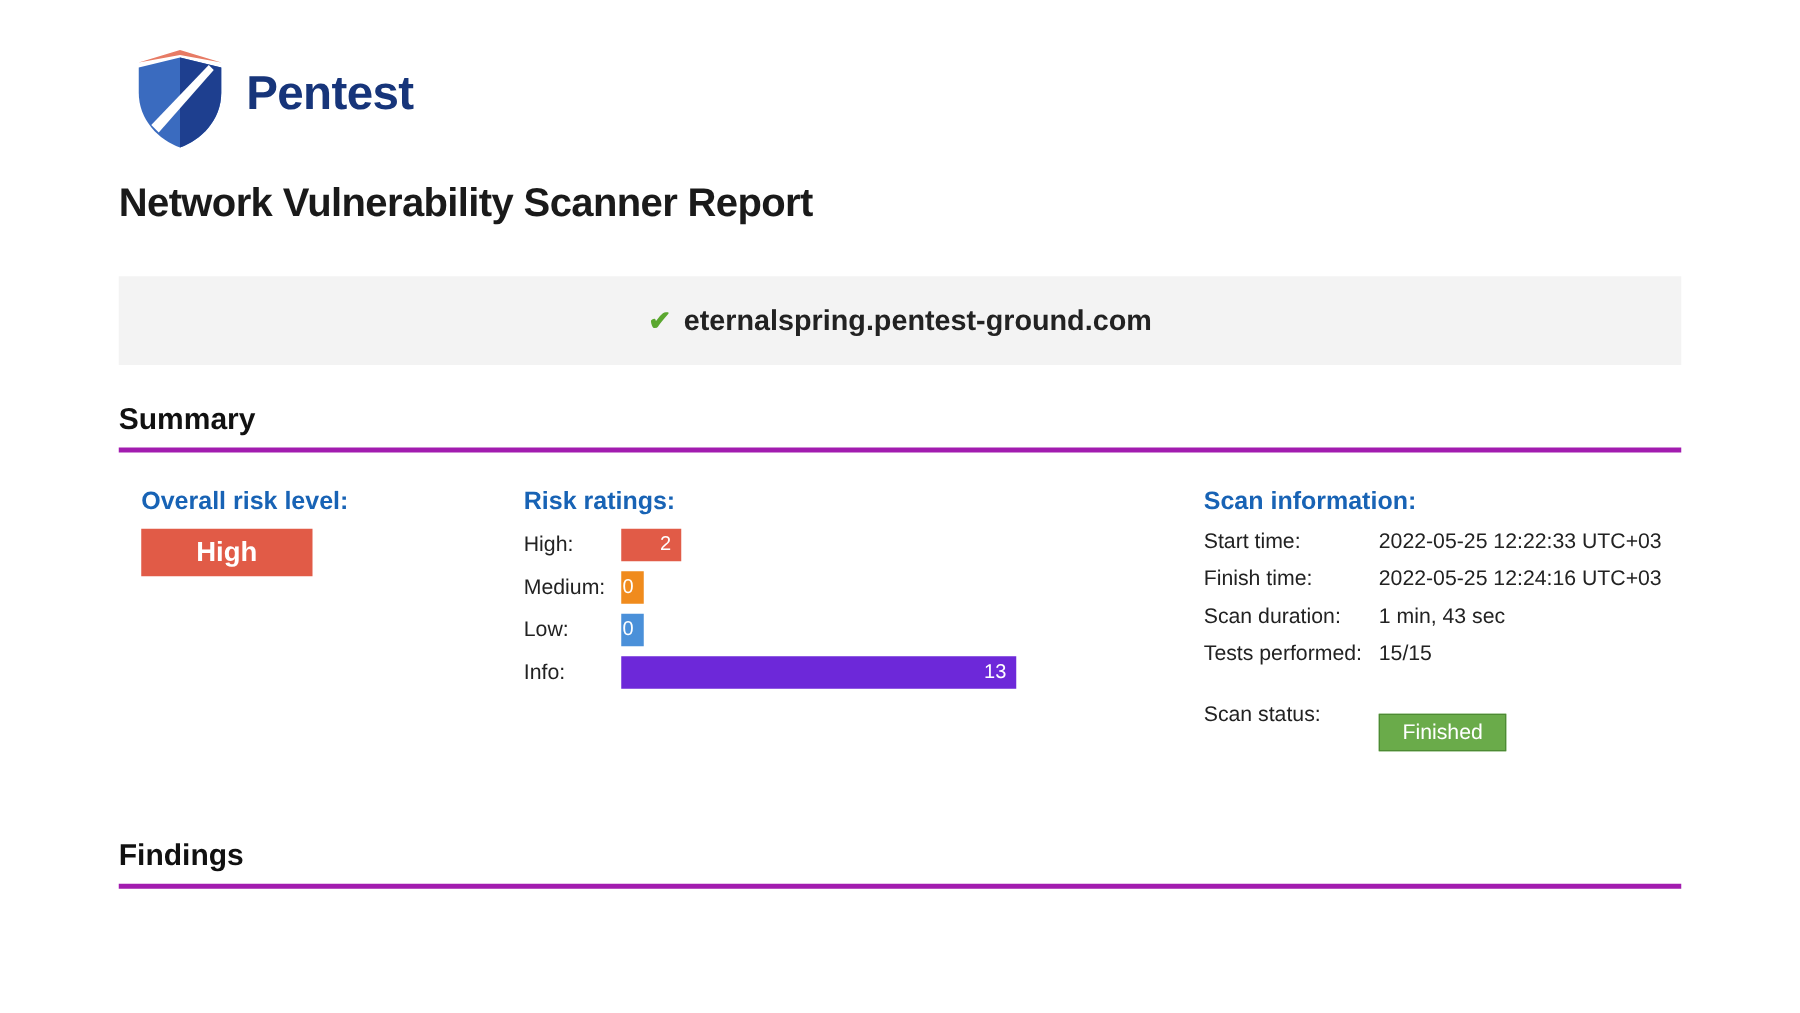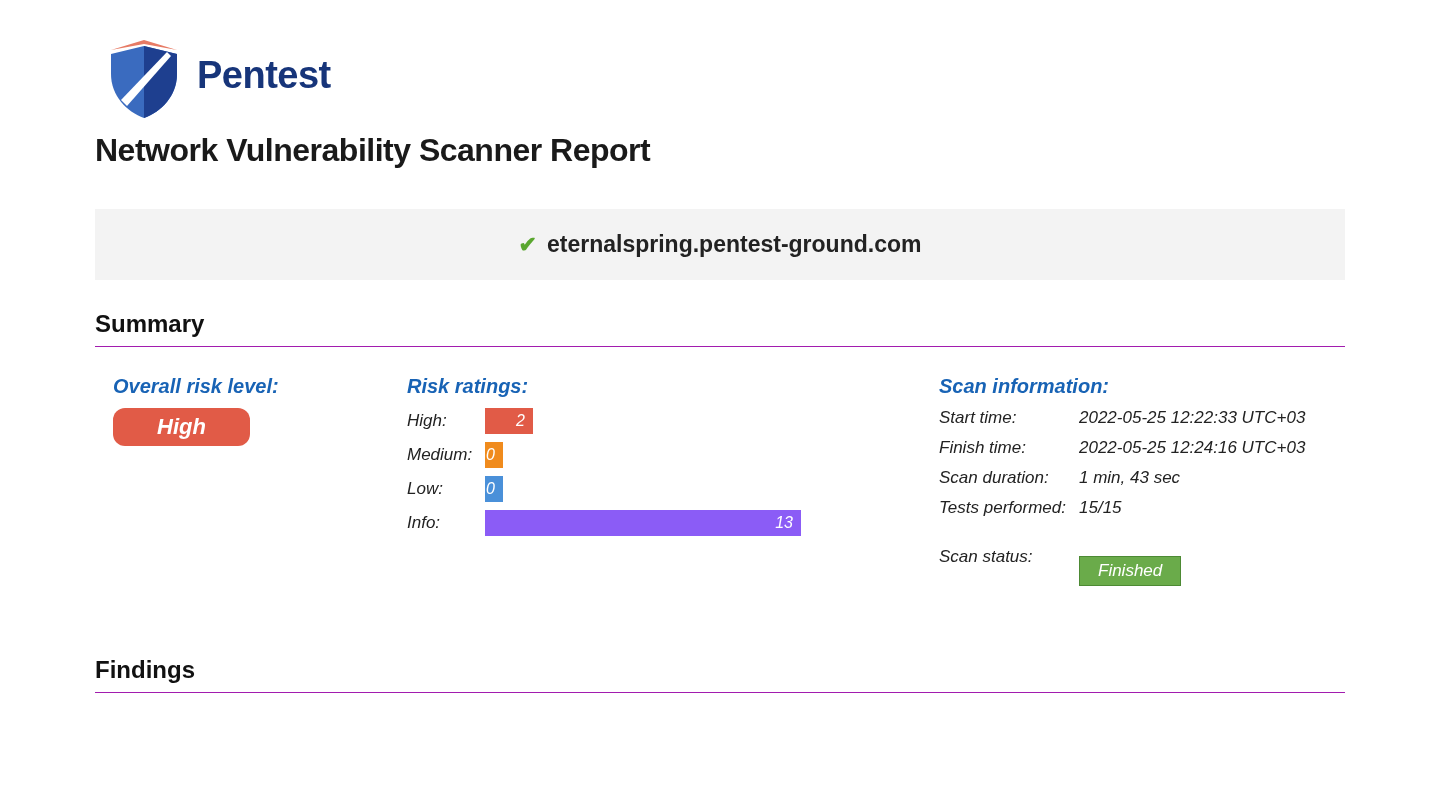--- a/index.html
+++ b/index.html
@@ -11,21 +11,21 @@
     height: 810px;
     overflow: hidden;
   }
   .page {
     padding: 30px 95px 0 95px;
   }
   .logo-row {
     display: flex;
     align-items: center;
     gap: 14px;
-    margin-bottom: 12px;
+    margin-bottom: 24px;
     margin-left: 10px;
   }
   .logo-shield {
     width: 78px;
     height: 90px;
     position: relative;
   }
   .logo-text {
     display: flex;
     flex-direction: column;
@@ -60,48 +60,46 @@
   }
   .target-text {
     font-size: 23px;
     font-weight: 700;
     color: #222;
   }
   h2.section {
     font-size: 24px;
     font-weight: 700;
     color: #111;
-    border-bottom: 1px solid #a21caf;
+    border-bottom: 4px solid #a21caf;
     padding-bottom: 8px;
     margin-bottom: 28px;
   }
   .summary-grid {
     display: flex;
-    gap: 2px;
+    gap: 14px;
     margin-bottom: 60px;
-    font-style: italic;
   }
   .col-risk { width: 310px; padding-left: 18px; }
   .col-ratings { width: 510px; }
   .col-scan { flex: 1; padding-left: 20px; }
   .blue-head {
     color: #1863b5;
     font-weight: 700;
     font-size: 20px;
     margin-bottom: 10px;
   }
   .risk-badge {
     display: inline-block;
     background: #e15b47;
     color: #fff;
     font-weight: 700;
     font-size: 22px;
     padding: 6px 44px;
     text-align: center;
-    border-radius: 12px;
   }
   .rating-row {
     display: flex;
     align-items: center;
     height: 26px;
     margin-bottom: 8px;
   }
   .rating-label {
     width: 78px;
     font-size: 17px;
@@ -119,21 +117,21 @@
     justify-content: flex-end;
     padding-right: 8px;
     color: #fff;
     font-size: 16px;
     font-weight: 500;
     min-width: 18px;
   }
   .bar.high { background: #e15b47; }
   .bar.medium { background: #f08b1d; }
   .bar.low { background: #4a90d9; }
-  .bar.info { background: #8b5cf6; }
+  .bar.info { background: #6d28d9; }
   .scan-table {
     font-size: 17px;
   }
   .scan-row {
     display: flex;
     margin-bottom: 10px;
     align-items: center;
   }
   .scan-key {
     width: 140px;

